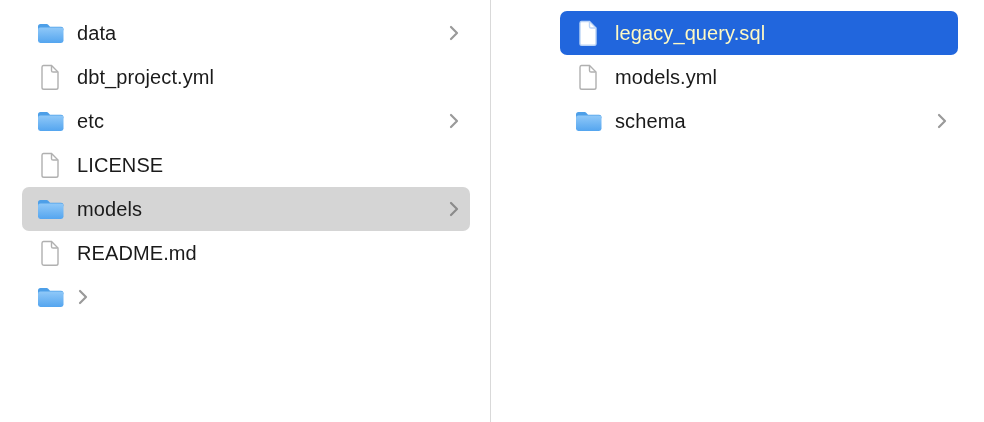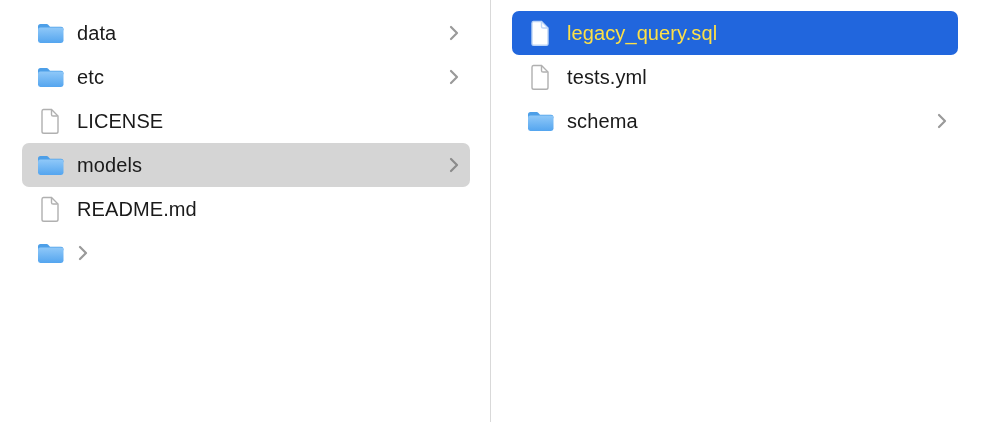--- a/index.html
+++ b/index.html
@@ -4,20 +4,21 @@
 <style>
   html, body { margin: 0; padding: 0; background: #ffffff; }
   .window {
     width: 984px;
     height: 422px;
     background: #ffffff;
     display: flex;
     font-family: "Liberation Sans", sans-serif;
     overflow: hidden;
     box-sizing: border-box;
+    gap: 48px;
   }
   .column {
     box-sizing: border-box;
     padding-top: 11px;
     display: flex;
     flex-direction: column;
   }
   .column.left {
     width: 491px;
     border-right: 1px solid #d9d9d9;
@@ -46,21 +47,21 @@
     flex: 0 0 28px;
   }
   .label {
     flex: 1;
     font-size: 20px;
     color: #1a1a1a;
     letter-spacing: 0.1px;
     white-space: nowrap;
     overflow: hidden;
   }
-  .row.sel-blue .label { color: #fde047; }
+  .row.sel-blue .label { color: #fef9c3; }
   .chevron {
     width: 12px;
     display: flex;
     justify-content: center;
     align-items: center;
     flex: 0 0 12px;
   }
   .file-stroke { stroke: #b0b0b0; }
   .row.sel-blue .file-stroke { stroke: #bcd4f6; }
   .hidden-defs { position: absolute; width: 0; height: 0; }
@@ -89,20 +90,29 @@
           </svg>
       </span>
       <span class="label">data</span>
       <span class="chevron">
         <svg width="10" height="16" viewBox="0 0 10 16">
             <path d="M2 2 l6 6 -6 6" fill="none" stroke="#9a9a9a" stroke-width="2.2" stroke-linecap="round" stroke-linejoin="round"></path>
           </svg>
       </span>
     </div>
 
+    <div class="row">
+      <span class="icon">
+        <svg width="20" height="26" viewBox="0 0 20 26">
+            <path class="file-stroke" d="M3.5 1.5 h8 l6.5 6.5 v15.5 a1.8 1.8 0 0 1 -1.8 1.8 h-12.4 a1.8 1.8 0 0 1 -1.8 -1.8 v-20.2 a1.8 1.8 0 0 1 1.5 -1.8 z" fill="#ffffff" stroke-width="1.4"></path>
+            <path class="file-stroke" d="M11.5 1.8 v4.6 a1.6 1.6 0 0 0 1.6 1.6 h4.6" fill="none" stroke-width="1.4"></path>
+          </svg>
+      </span>
+      <span class="label">dbt_project.yml</span>
+    </div>
 
     <div class="row">
       <span class="icon">
         <svg width="27" height="21" viewBox="0 0 27 21">
             <path d="M1 3.5 a2.5 2.5 0 0 1 2.5 -2.5 h6.2 a2 2 0 0 1 1.5 0.7 l1.8 2 h11 a2.5 2.5 0 0 1 2.5 2.5 v1 h-25.5 z" fill="#4d9fe8"></path>
             <rect x="1" y="4.6" width="25.5" height="15.4" rx="2.4" fill="url(#folderBody)"></rect>
           </svg>
       </span>
       <span class="label">etc</span>
       <span class="chevron">
@@ -177,21 +187,21 @@
       <span class="label">legacy_query.sql</span>
     </div>
 
     <div class="row">
       <span class="icon">
         <svg width="20" height="26" viewBox="0 0 20 26">
             <path class="file-stroke" d="M3.5 1.5 h8 l6.5 6.5 v15.5 a1.8 1.8 0 0 1 -1.8 1.8 h-12.4 a1.8 1.8 0 0 1 -1.8 -1.8 v-20.2 a1.8 1.8 0 0 1 1.5 -1.8 z" fill="#ffffff" stroke-width="1.4"></path>
             <path class="file-stroke" d="M11.5 1.8 v4.6 a1.6 1.6 0 0 0 1.6 1.6 h4.6" fill="none" stroke-width="1.4"></path>
           </svg>
       </span>
-      <span class="label">tests.yml</span>
+      <span class="label">models.yml</span>
     </div>
 
     <div class="row">
       <span class="icon">
         <svg width="27" height="21" viewBox="0 0 27 21">
             <path d="M1 3.5 a2.5 2.5 0 0 1 2.5 -2.5 h6.2 a2 2 0 0 1 1.5 0.7 l1.8 2 h11 a2.5 2.5 0 0 1 2.5 2.5 v1 h-25.5 z" fill="#4d9fe8"></path>
             <rect x="1" y="4.6" width="25.5" height="15.4" rx="2.4" fill="url(#folderBody)"></rect>
           </svg>
       </span>
       <span class="label">schema</span>

